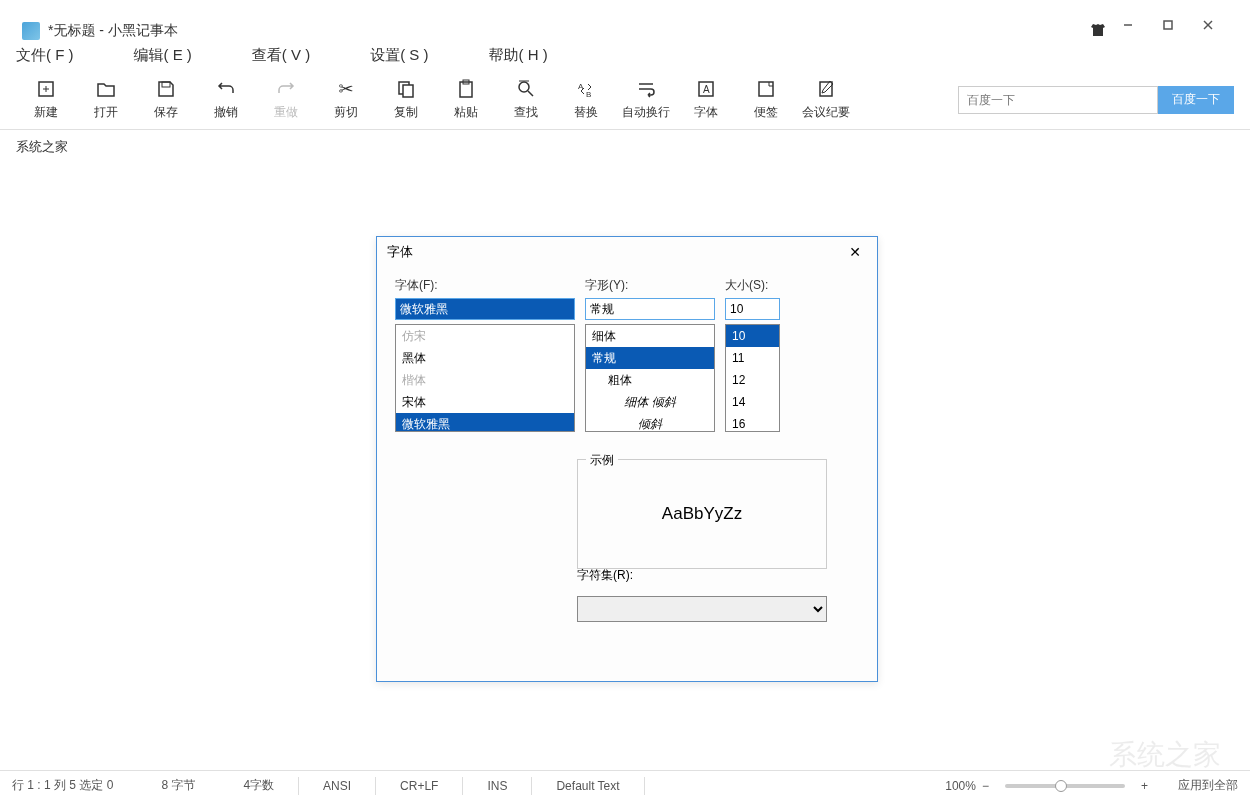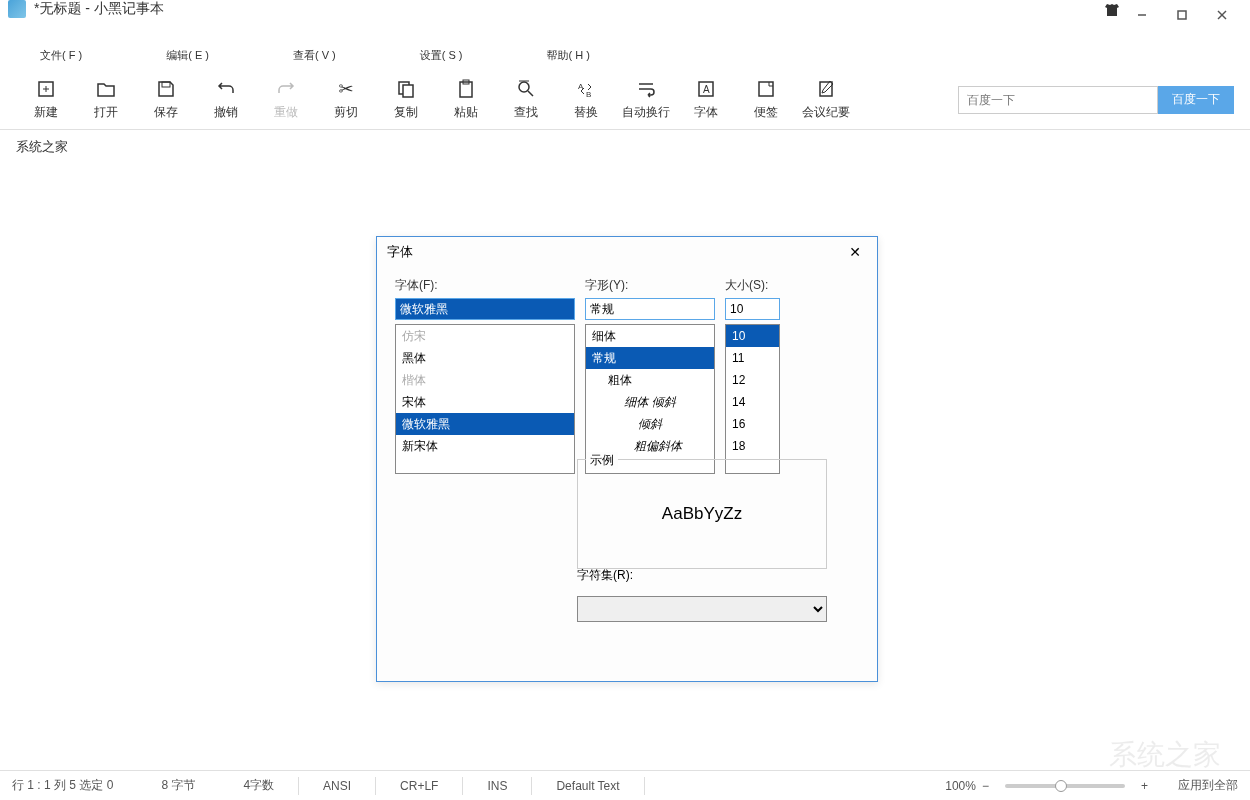--- a/index.html
+++ b/index.html
@@ -1,26 +1,26 @@
 <!DOCTYPE html>
 <html><head>
 <meta charset="utf-8">
 <style>
 * { margin: 0; padding: 0; box-sizing: border-box; font-family: "Microsoft YaHei", Arial, sans-serif; }
 body { width: 1250px; height: 800px; background: #fff; overflow: hidden; position: relative; }
 
-.titlebar { height: 40px; display: flex; align-items: flex-start; padding: 0 8px; background: #fff; }
+.titlebar { height: 40px; display: flex; align-items: flex-end; padding: 0 22px; background: #fff; }
 .titlebar .logo { width: 18px; height: 18px; background: linear-gradient(135deg, #4aa3d9, #7fc5e8); border-radius: 2px; margin-right: 8px; }
 .titlebar .title { font-size: 14px; color: #333; }
 .titlebar .spacer { flex: 1; }
 .win-btn { width: 40px; height: 30px; display: flex; align-items: center; justify-content: center; color: #555; cursor: pointer; }
 .shirt-icon { width: 20px; height: 20px; display: flex; align-items: center; justify-content: center; }
 
 .menubar { height: 30px; display: flex; align-items: center; padding: 0 16px; gap: 60px; }
-.menubar .menu-item { font-size: 11px; color: #333; cursor: pointer; margin-left: 24px; }
+.menubar .menu-item { font-size: 15px; color: #333; cursor: pointer; }
 
 .toolbar { height: 60px; display: flex; align-items: center; padding: 0 16px; border-bottom: 1px solid #e0e0e0; }
 .tool-btn { display: flex; flex-direction: column; align-items: center; justify-content: center; width: 60px; height: 50px; cursor: pointer; gap: 4px; }
 .tool-btn .ico { width: 22px; height: 22px; display: flex; align-items: center; justify-content: center; color: #333; font-size: 18px; }
 .tool-btn .lbl { font-size: 12px; color: #333; }
 .tool-btn.disabled .ico, .tool-btn.disabled .lbl { color: #bbb; }
 .search-box { margin-left: auto; display: flex; align-items: center; }
 .search-input { width: 200px; height: 28px; border: 1px solid #ccc; padding: 0 8px; font-size: 12px; }
 .search-btn { height: 28px; padding: 0 14px; background: #5aa7e8; color: #fff; border: none; font-size: 12px; cursor: pointer; }
 
@@ -34,21 +34,21 @@
 .zoom-slider .thumb { width: 12px; height: 12px; background: #fff; border: 1px solid #999; border-radius: 50%; position: absolute; top: -4px; left: 50px; }
 
 .dialog { position: absolute; top: 236px; left: 376px; width: 502px; height: 446px; background: #fdfdfd; border: 1px solid #4a90d9; box-shadow: 0 2px 8px rgba(0,0,0,0.1); }
 .dialog-header { height: 30px; display: flex; align-items: center; padding: 0 10px; font-size: 13px; }
 .dialog-header .close { margin-left: auto; font-size: 14px; cursor: pointer; padding: 0 6px; }
 .dialog-body { padding: 10px 18px; display: flex; gap: 10px; }
 
 .col-label { font-size: 12px; color: #333; margin-bottom: 4px; }
 .col-input { width: 100%; height: 22px; border: 1px solid #5aa7e8; font-size: 12px; padding: 0 4px; margin-bottom: 4px; }
 .col-input.selected { background: #0a5ab4; color: #fff; }
-.listbox { border: 1px solid #888; height: 150px; overflow-y: auto; font-size: 12px; background: #fff; position: relative; }
+.listbox { border: 1px solid #888; height: 108px; overflow-y: auto; font-size: 12px; background: #fff; position: relative; }
 .listbox .item { padding: 2px 6px; cursor: pointer; line-height: 1.5; }
 .listbox .item.selected { background: #0a5ab4; color: #fff; }
 .listbox .item.gray { color: #aaa; }
 .listbox .item.italic { font-style: italic; text-align: center; }
 .listbox .item.bold { font-weight: normal; margin-left: 16px; }
 .listbox::-webkit-scrollbar { width: 16px; }
 .listbox::-webkit-scrollbar-track { background: #f0f0f0; }
 .listbox::-webkit-scrollbar-thumb { background: #c0c0c0; }
 
 .col-font { width: 180px; }

